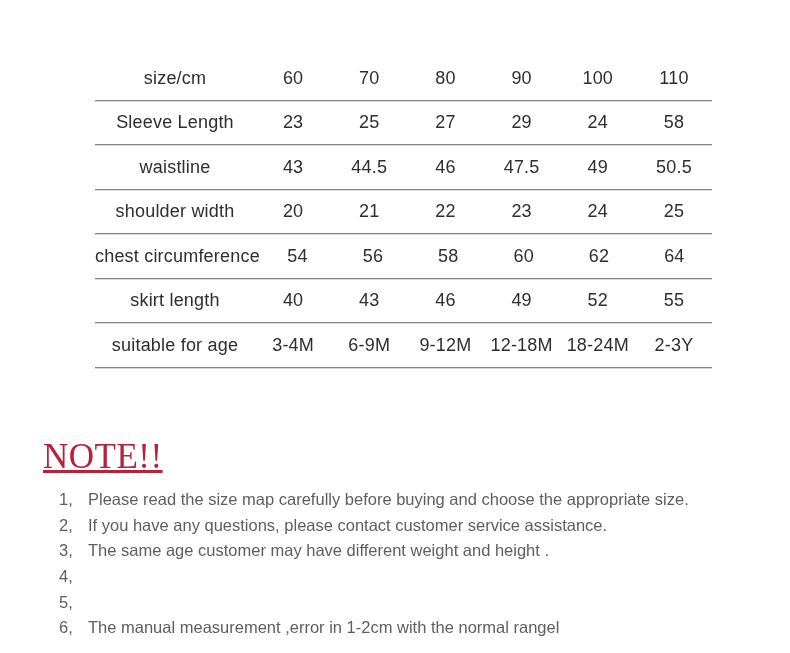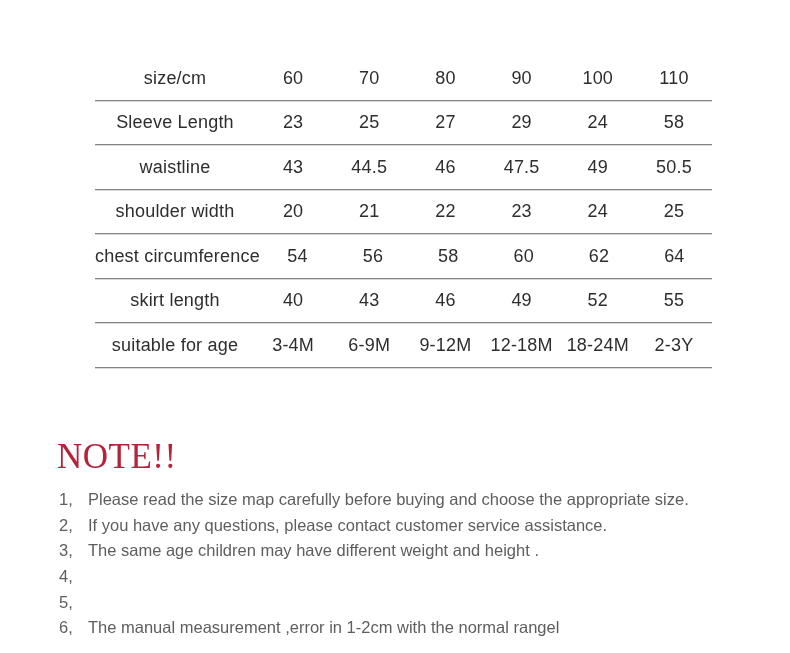--- a/index.html
+++ b/index.html
@@ -47,27 +47,28 @@
     white-space: nowrap;
   }
   .t-line {
     height: 2px;
     background: linear-gradient(to bottom, #858585 0%, #858585 52%, #d9d9d9 52%, #d9d9d9 100%);
   }
 
   
   .note-title {
     position: absolute;
-    left: 57px;
+    left: 43px;
     top: 438px;
     font-family: "Liberation Serif", serif;
     font-size: 35px;
     line-height: 1.1;
     color: #b5233a;
     letter-spacing: 0.5px;
+    text-decoration: underline;
   }
   .notes {
     position: absolute;
     left: 59px;
     top: 487px;
     width: 700px;
   }
   .note-item {
     height: 25.6px;
     display: flex;
@@ -203,21 +204,21 @@
     <span class="note-text">Please read the size map carefully before buying and choose the appropriate size.</span>
   </div>
 
   <div class="note-item">
     <span class="note-num">2,</span>
     <span class="note-text">If you have any questions, please contact customer service assistance.</span>
   </div>
 
   <div class="note-item">
     <span class="note-num">3,</span>
-    <span class="note-text">The same age children may have different weight and height .</span>
+    <span class="note-text">The same age customer may have different weight and height .</span>
   </div>
 
   <div class="note-item">
     <span class="note-num">4,</span>
   </div>
 
   <div class="note-item">
     <span class="note-num">5,</span>
   </div>
 

